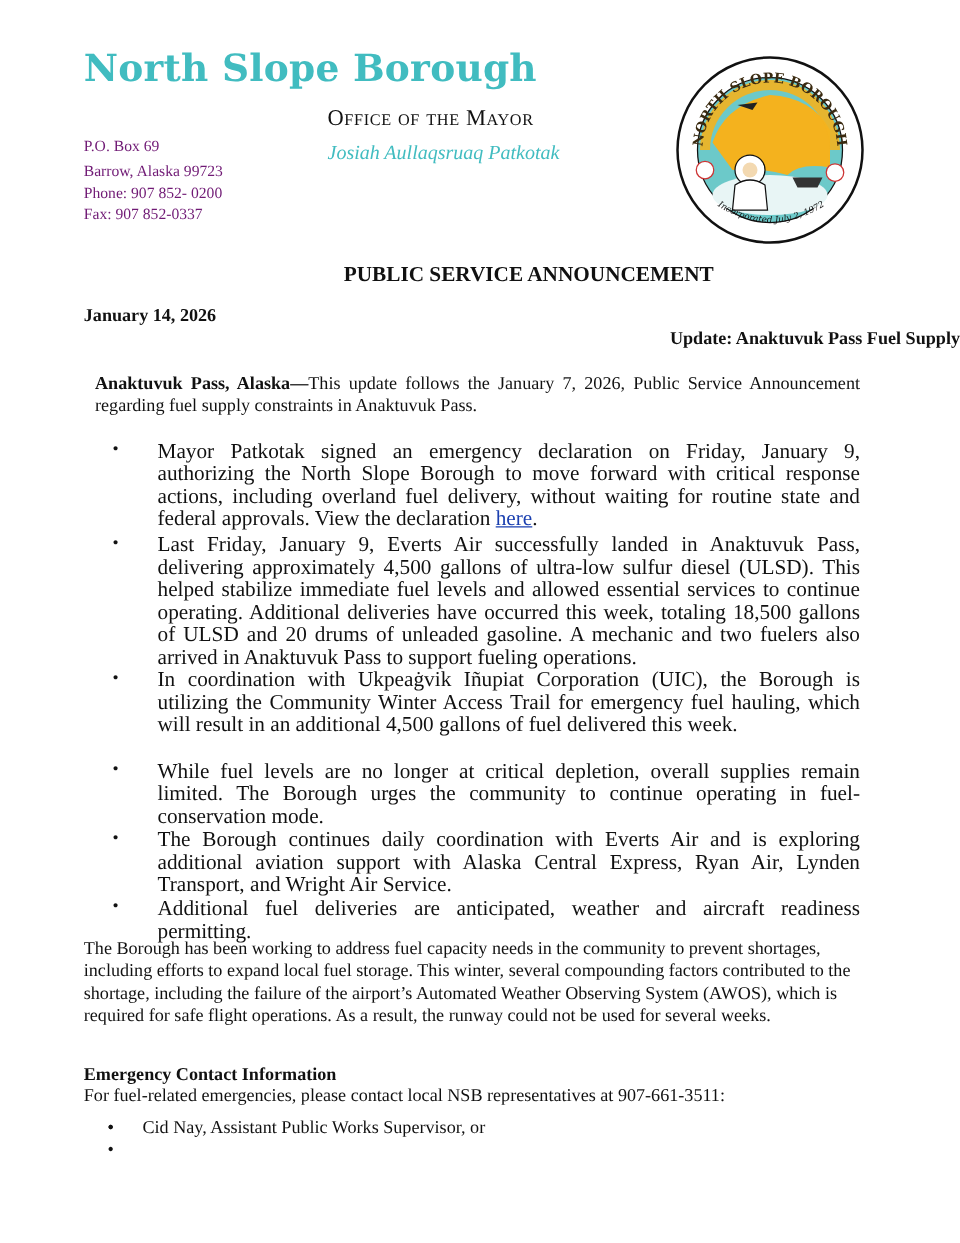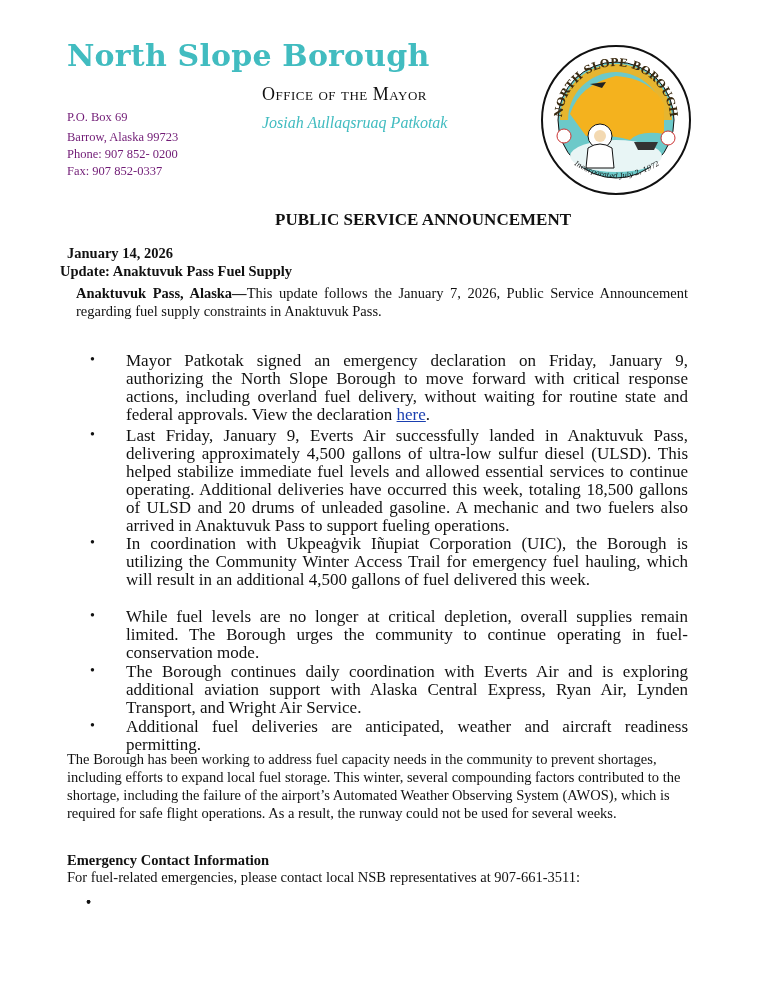--- a/index.html
+++ b/index.html
@@ -5,23 +5,23 @@
   html, body { margin: 0; padding: 0; background: #ffffff; }
   body { width: 768px; height: 994px; position: relative; overflow: hidden; font-family: "Liberation Serif", serif; color: #111; }
   .abs { position: absolute; }
   .org-name { left: 67px; top: 38px; font-size: 34px; font-weight: bold; color: #41bcc0; letter-spacing: 0.2px; font-family: "DejaVu Serif", serif; font-size: 30px; }
   .addr { left: 67px; font-size: 12.5px; color: #701a75; }
   .office { left: 262px; top: 84px; font-size: 18px; color: #111; font-variant: small-caps; letter-spacing: 0.5px; }
   .mayor { left: 262px; top: 114px; font-size: 16px; color: #41bcc0; font-style: italic; }
   .seal { left: 540px; top: 44px; width: 152px; height: 152px; }
   .psa-title { left: 0; width: 768px; text-align: center; top: 210px; font-size: 17px; font-weight: bold; padding-left: 39px; }
   .date { left: 67px; top: 245px; font-size: 14.5px; font-weight: bold; }
-  .subtitle { left: 0; width: 768px; text-align: left; top: 263px; font-size: 14.5px; font-weight: bold; padding-left: 60px; box-sizing: border-box; }
+  .subtitle { left: 0; width: 768px; text-align: right; top: 263px; font-size: 14.5px; font-weight: bold; padding-left: 60px; box-sizing: border-box; }
   .para { font-size: 14.5px; line-height: 18px; text-align: justify; }
-  .intro { left: 76px; top: 284px; width: 612px; }
+  .intro { left: 76px; top: 298px; width: 612px; }
   .bullet { position: absolute; left: 80px; width: 608px; }
   .bullet .dot { position: absolute; left: 10px; top: 0; font-size: 14px; }
   .bullet .txt { margin-left: 46px; font-size: 17px; line-height: 18px; text-align: justify; }
   a.link { color: #1a3fb0; text-decoration: underline; }
   .body-para { left: 67px; top: 750px; width: 628px; text-align: left; }
   .contact-head { left: 67px; top: 852px; font-size: 14.5px; font-weight: bold; }
   .contact-intro { left: 67px; top: 869px; font-size: 14.5px; }
   .contact-list { left: 86px; top: 893px; font-size: 14.5px; line-height: 18px; }
   .contact-list div { position: relative; padding-left: 28px; }
   .contact-list div span.dot { position: absolute; left: 0; }
@@ -104,15 +104,15 @@
   <div class="txt">Additional fuel deliveries are anticipated, weather and aircraft readiness permitting.</div>
 </div>
 
 <div class="abs para body-para">The Borough has been working to address fuel capacity needs in the community to prevent shortages, including efforts to expand local fuel storage. This winter, several compounding factors contributed to the shortage, including the failure of the airport’s Automated Weather Observing System (AWOS), which is required for safe flight operations.  As a result, the runway could not be used for several weeks.</div>
 
 <div class="abs contact-head">Emergency Contact Information</div>
 <div class="abs contact-intro">For fuel-related emergencies, please contact local NSB representatives at 907-661-3511:</div>
 
 <div class="abs contact-list">
   <div><span class="dot">•</span></div>
-  <div><span class="dot">•</span></div>
+  <div><span class="dot">•</span><span>Cid Nay, Assistant Public Works Supervisor, or</span></div>
   <div><span class="dot">•</span></div>
 </div>
 
 </body></html>

